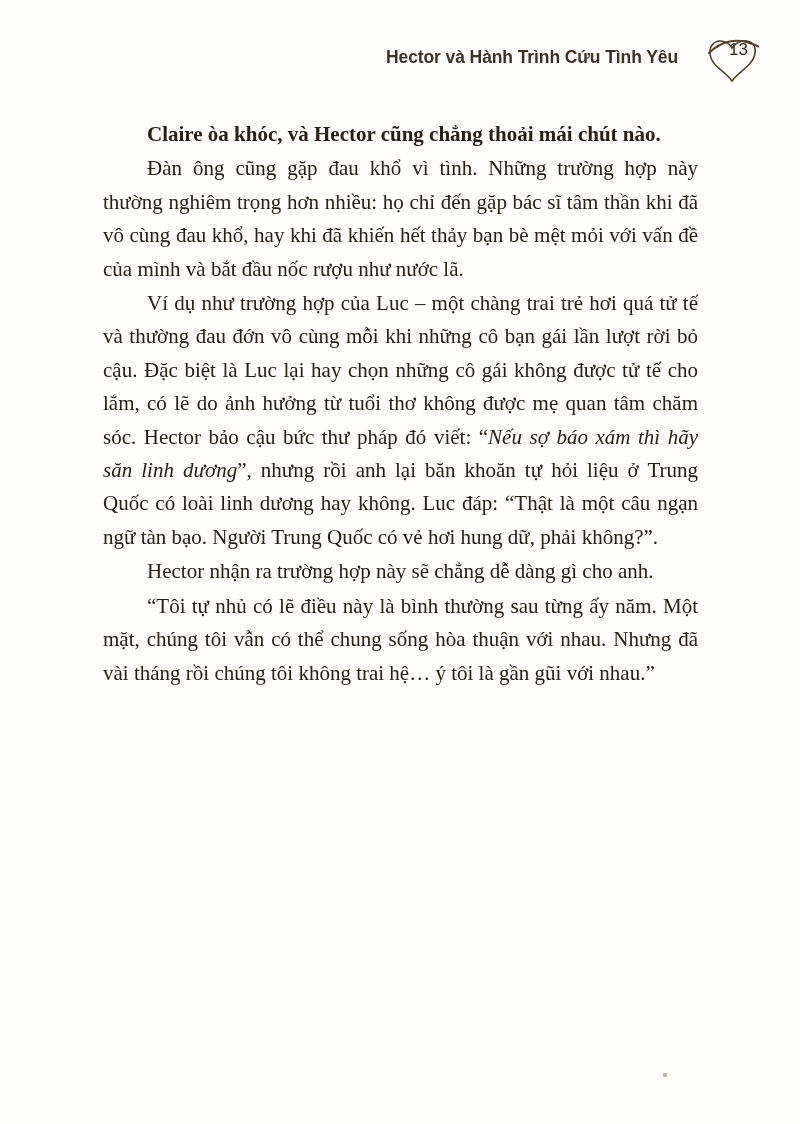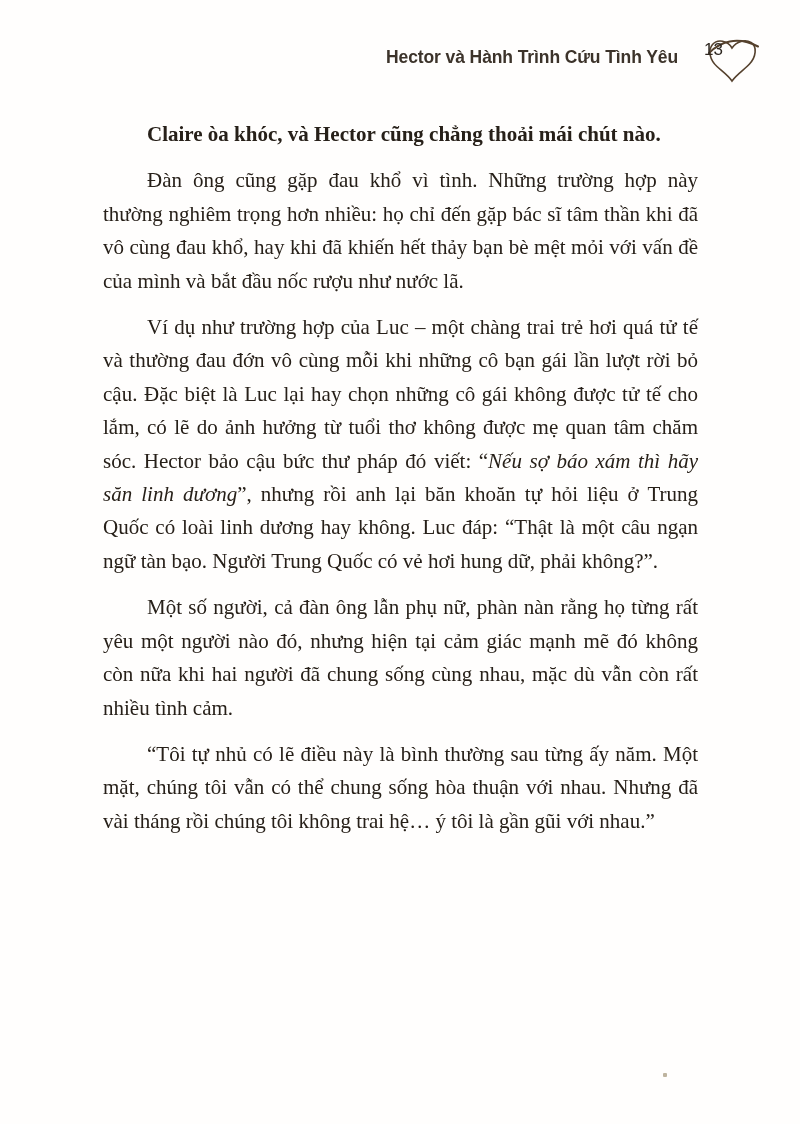--- a/index.html
+++ b/index.html
@@ -36,39 +36,39 @@
   .heart-badge {
     position: relative;
     width: 56px; height: 50px;
     flex: 0 0 auto;
   }
   .heart-badge svg { display: block; width: 56px; height: 50px; }
   .page-number {
     position: absolute;
     left: 0; top: 6px;
     width: 44px;
-    text-align: left;
+    text-align: right;
     font-family: "Liberation Sans", sans-serif;
     font-size: 17px;
     font-weight: 500;
     color: #2f2821;
   }
   
   .body-text {
     position: absolute;
     left: 103px; top: 118px;
     width: 595px;
     font-size: 21px;
     line-height: 33.4px;
     color: #272019;
     text-align: justify;
   }
   .body-text p {
     text-indent: 44px;
-    margin-top: 13px;
+    margin-top: 1px;
   }
   .body-text p:first-child { margin-top: 0; font-weight: bold; }
   .body-text em {
     font-style: italic;
   }
   
   .speck {
     position: absolute;
     left: 663px; top: 1073px;
     width: 4px; height: 4px;
@@ -92,19 +92,19 @@
         <path stroke-width="2" d="M5,19 C16,8 33,1.5 54,12.5"></path>
       </svg>
       <span class="page-number">13</span>
     </span>
   </header>
 
   <main class="body-text">
     <p>Claire òa khóc, và Hector cũng chẳng thoải mái chút nào.</p>
     <p>Đàn ông cũng gặp đau khổ vì tình. Những trường hợp này thường nghiêm trọng hơn nhiều: họ chỉ đến gặp bác sĩ tâm thần khi đã vô cùng đau khổ, hay khi đã khiến hết thảy bạn bè mệt mỏi với vấn đề của mình và bắt đầu nốc rượu như nước lã.</p>
     <p><span>Ví dụ như trường hợp của Luc – một chàng trai trẻ hơi quá tử tế và thường đau đớn vô cùng mỗi khi những cô bạn gái lần lượt rời bỏ cậu. Đặc biệt là Luc lại hay chọn những cô gái không được tử tế cho lắm, có lẽ do ảnh hưởng từ tuổi thơ không được mẹ quan tâm chăm sóc. Hector bảo cậu bức thư pháp đó viết: “</span><em>Nếu sợ báo xám thì hãy săn linh dương</em><span>”, nhưng rồi anh lại băn khoăn tự hỏi liệu ở Trung Quốc có loài linh dương hay không. Luc đáp: “Thật là một câu ngạn ngữ tàn bạo. Người Trung Quốc có vẻ hơi hung dữ, phải không?”.</span></p>
-    <p>Một số người, cả đàn ông lẫn phụ nữ, phàn nàn rằng họ từng rất yêu một người nào đó, nhưng hiện tại cảm giác mạnh mẽ đó không còn nữa khi hai người đã chung sống cùng nhau, mặc dù vẫn còn rất nhiều tình cảm.</p>
+    <p>Hector nhận ra trường hợp này sẽ chẳng dễ dàng gì cho anh.</p>
     <p>“Tôi tự nhủ có lẽ điều này là bình thường sau từng ấy năm. Một mặt, chúng tôi vẫn có thể chung sống hòa thuận với nhau. Nhưng đã vài tháng rồi chúng tôi không trai hệ… ý tôi là gần gũi với nhau.”</p>
   </main>
 
   <span class="speck"></span>
 
 </div>
 
 </body></html>

